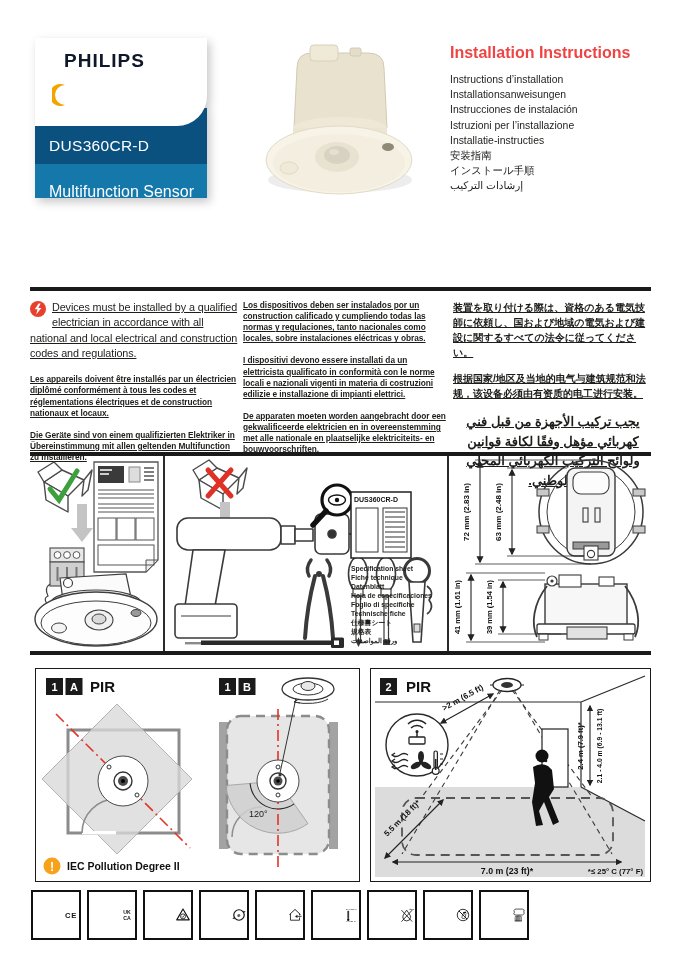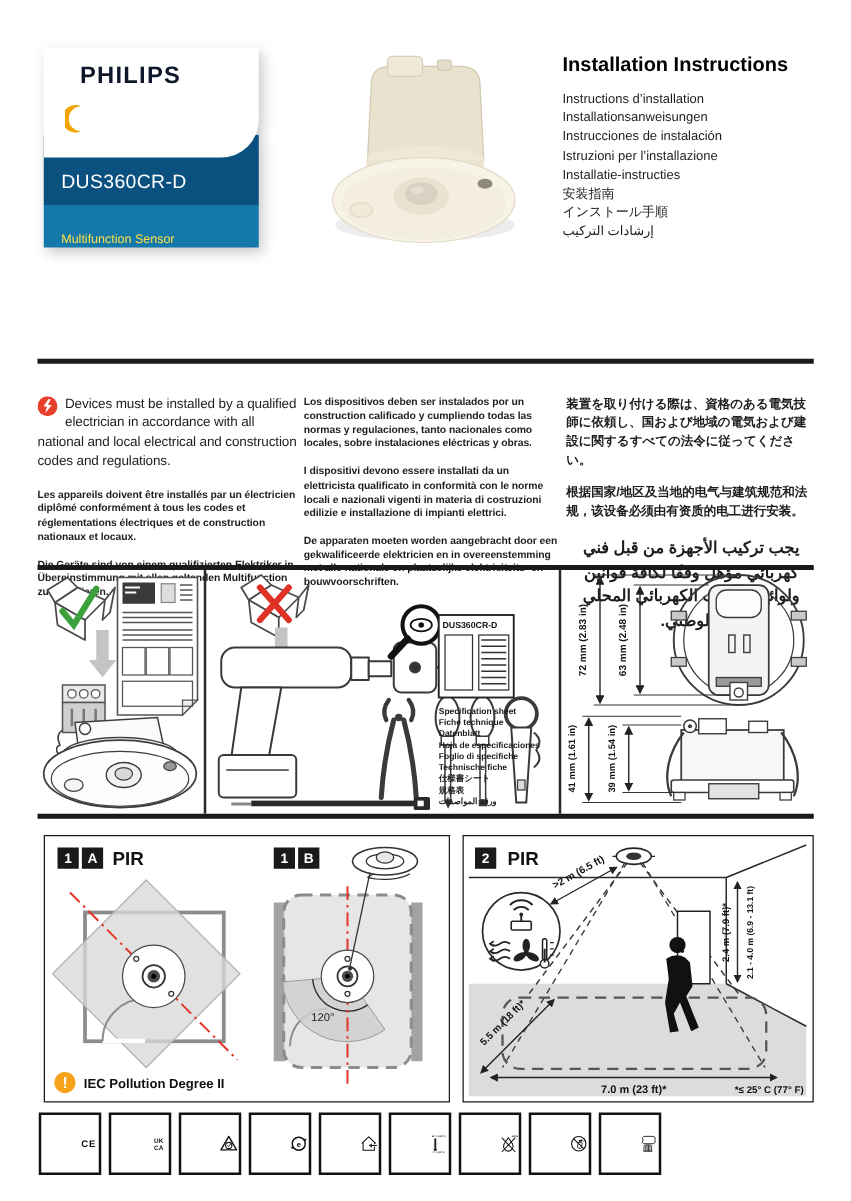--- a/index.html
+++ b/index.html
@@ -10,38 +10,38 @@
   
   .logo-card{position:absolute;left:35px;top:38px;width:172px;filter:drop-shadow(3px 4px 5px rgba(0,0,0,.22));}
   .logo-white{position:relative;z-index:2;height:88px;background:#fff;border-radius:0 0 30px 0;}
   .philips{position:absolute;left:29px;top:12px;font-size:19px;font-weight:bold;letter-spacing:1px;color:#0f172a;}
   .dynalite{position:absolute;left:30px;top:36px;font-size:28px;color:#3d3c3b;letter-spacing:.5px;}
   .dyn-swoosh{position:absolute;left:17px;top:45px;width:16px;height:24px;}
   .band-dark{position:relative;z-index:1;margin-top:-18px;height:56px;background:#0a5180;
              display:flex;align-items:flex-end;box-sizing:border-box;padding:0 0 9px 14px;}
   .band-dark .model{color:#fff;font-size:15.5px;letter-spacing:.3px;}
   .band-light{height:34px;background:#1478ab;display:flex;align-items:center;box-sizing:border-box;padding-left:14px;}
-  .band-light .ptype{color:#fde047;font-size:10px;margin-top:21px;}
+  .band-light .ptype{color:#ffffff;font-size:16px;margin-top:21px;}
 
   
   .hdr{position:absolute;left:450px;top:44px;width:225px;}
-  .hdr h1{margin:0 0 10px 0;font-size:16px;font-weight:bold;color:#000000;}
+  .hdr h1{margin:0 0 10px 0;font-size:16px;font-weight:bold;color:#ef4444;}
   .hdr .sub{font-size:10.4px;line-height:15.2px;color:#1d1d1b;}
   .hdr .sub.ar{direction:rtl;text-align:left;}
 
   .product-photo{position:absolute;left:250px;top:38px;}
 
   
   .rule{position:absolute;left:30px;width:621px;height:3.5px;background:#1a1a1a;}
   .r1{top:287px;} .r2{top:452px;} .r3{top:651px;}
   .vdiv{position:absolute;top:456px;height:195px;width:1.6px;background:#2a2a2a;}
   .v1{left:163px;} .v2{left:447px;}
 
   
-  .safety{position:absolute;top:316px;}
+  .safety{position:absolute;top:300px;text-decoration:underline;}
   .col1{left:30px;width:211px;} .col2{left:243px;width:203px;} .col3{left:453px;width:200px;}
   .safety p{margin:0 0 11px 0;}
   .p-en{font-size:10.8px;line-height:1.42;letter-spacing:-.1px;margin-bottom:13px !important;}
   .p-sm{font-size:8.3px;line-height:1.34;font-weight:bold;letter-spacing:-.05px;}
   .p-cjk{font-size:10px;line-height:1.5;font-weight:bold;}
   .p-ar{font-size:13px;line-height:1.5;font-weight:bold;direction:rtl;text-align:center;}
   .bolt{float:left;width:16px;height:16px;margin:1px 6px 2px 0;}
 
   
   .panelA{position:absolute;left:30px;top:456px;}

